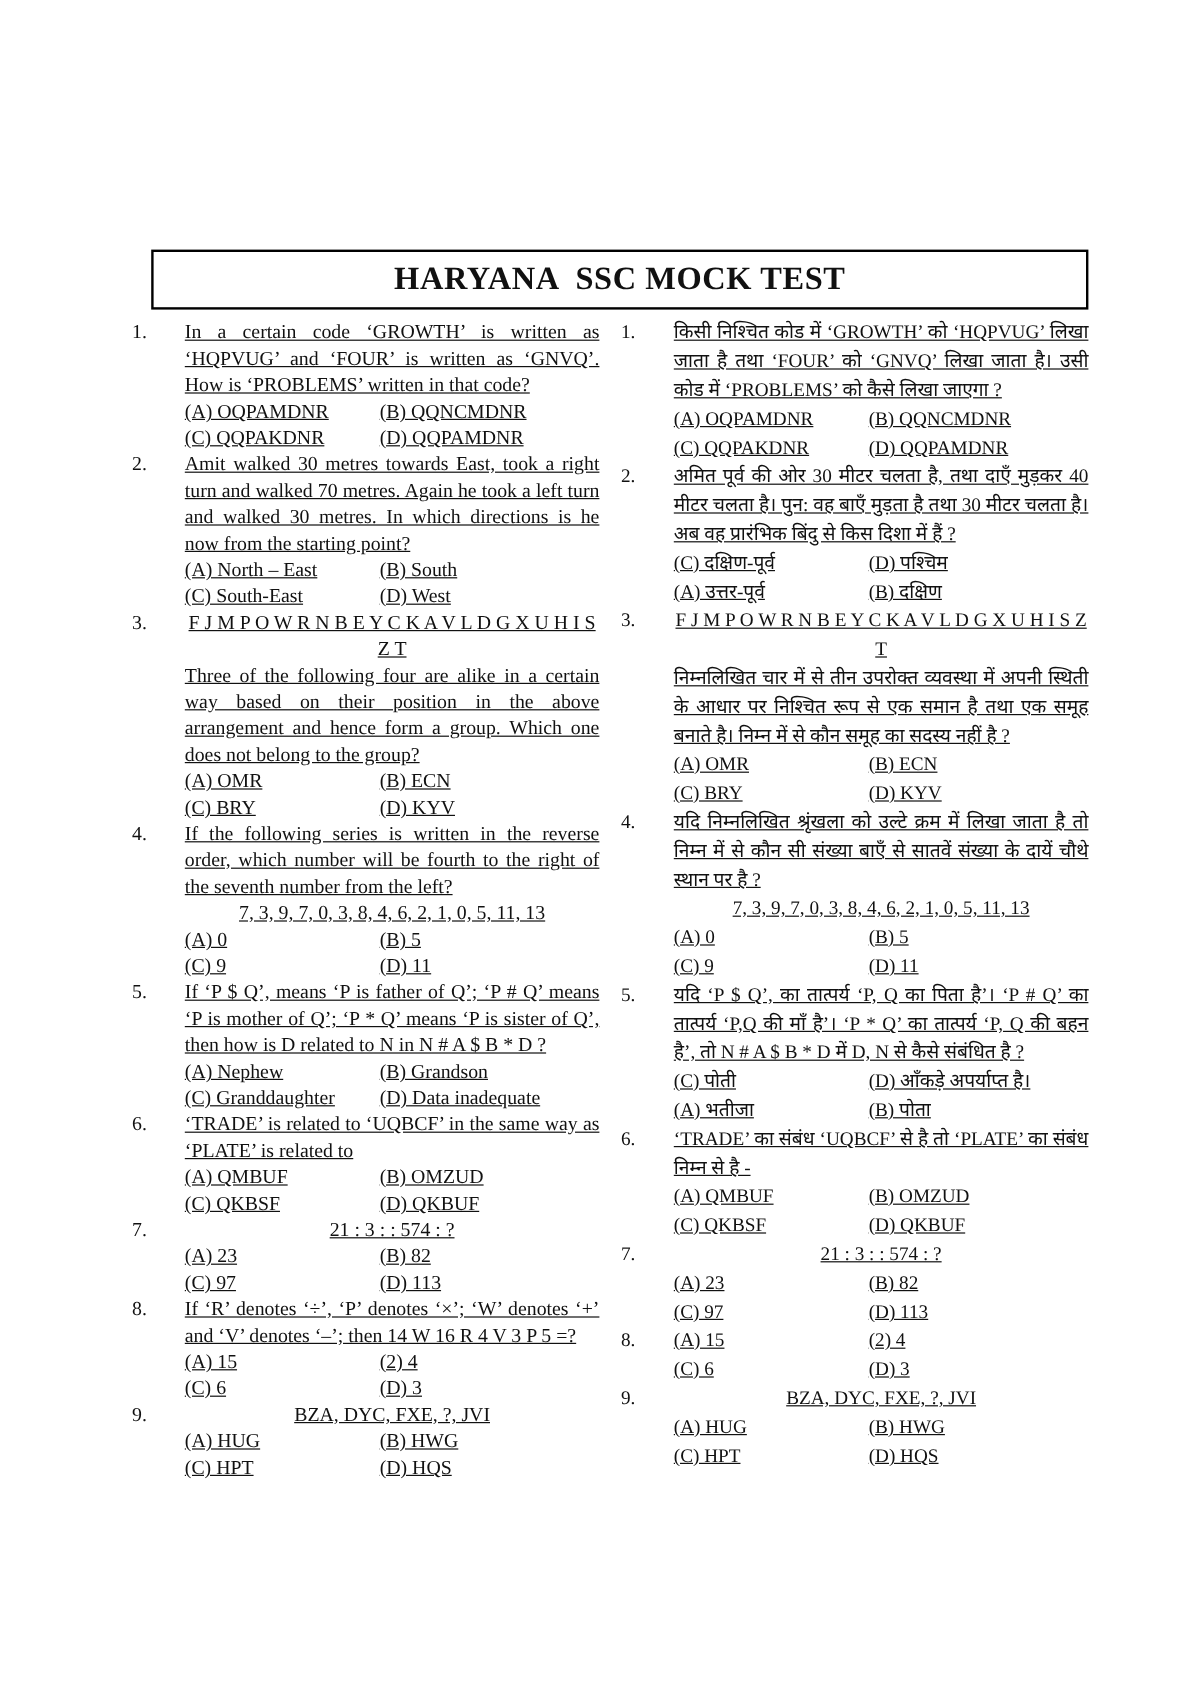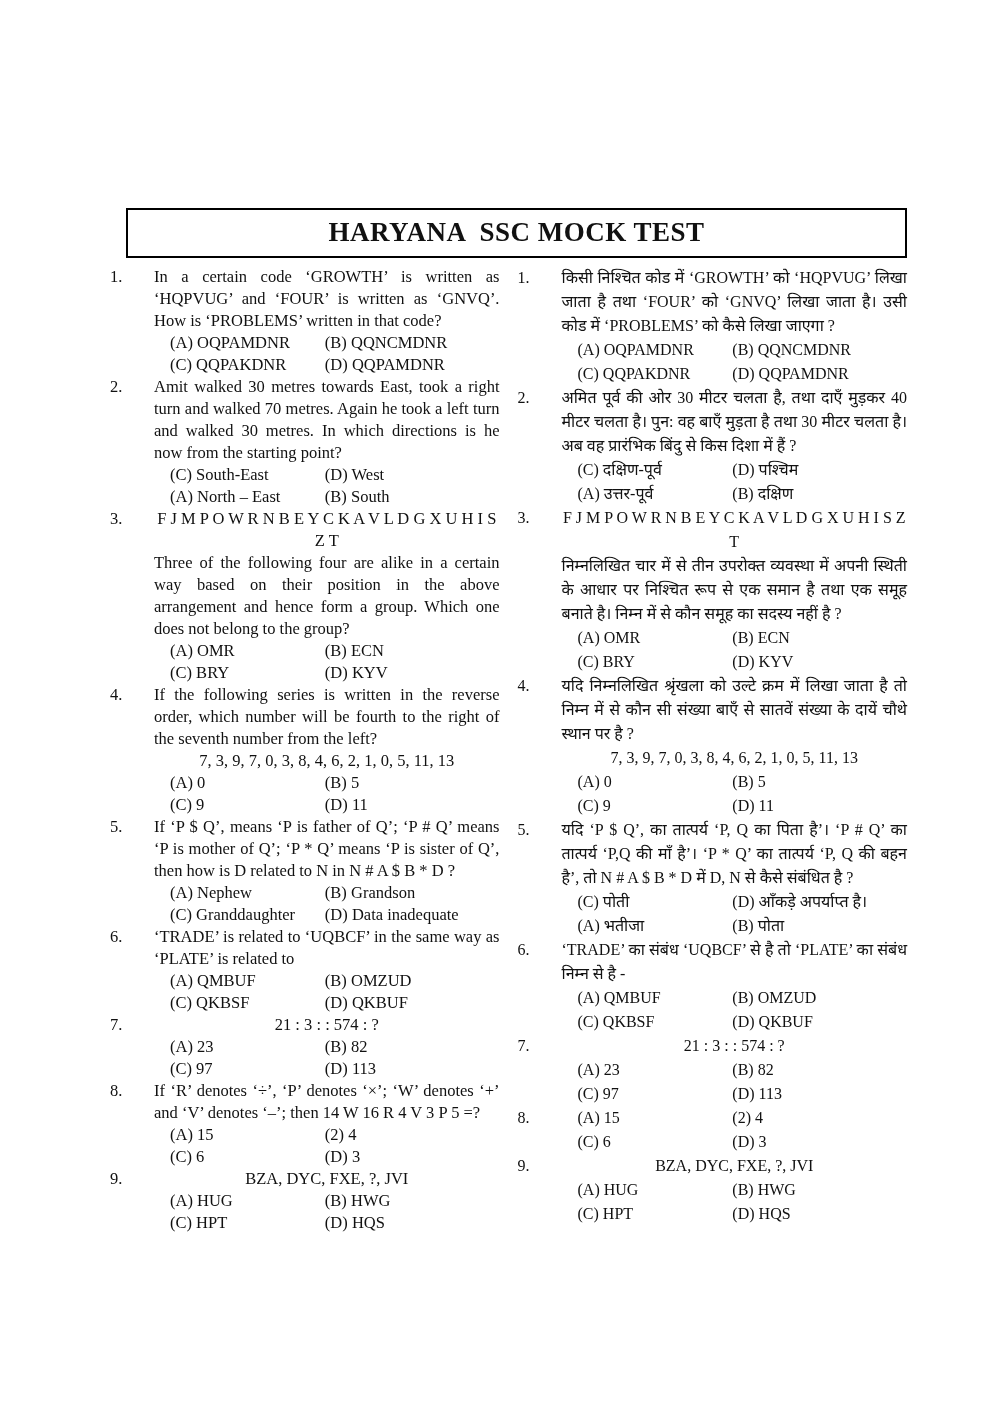--- a/index.html
+++ b/index.html
@@ -40,24 +40,24 @@
     flex: 1 1 0;
     min-width: 0;
   }
   .col-en { font-size: 16.5px; line-height: 22px; }
   .col-hi { font-size: 16px;   line-height: 24px; }
   .question { display: flex; }
   .qnum {
     width: 44px;
     flex: 0 0 44px;
   }
-  .qbody { flex: 1 1 auto; min-width: 0; }
+  .qbody { flex: 1 1 auto; min-width: 0; text-decoration: underline; }
   .qtext { text-align: justify; }
   .qline { text-align: center; }
-  .opt-row { display: flex; margin-left: 16px; }
+  .opt-row { display: flex; }
   .opt-a { flex: 0 0 47%; }
   .opt-b { flex: 1 1 auto; }
 </style>
 </head>
 <body>
 
 <div class="sheet">
   <div class="title-box">
     <h1>HARYANA  SSC MOCK TEST</h1>
   </div>
@@ -75,26 +75,26 @@
               <span class="opt-a">(C) QQPAKDNR</span>
               <span class="opt-b">(D) QQPAMDNR</span>
             </div>
           </div>
         </div>
         <div class="question">
           <div class="qnum">2.</div>
           <div class="qbody">
             <div class="qtext">Amit walked 30 metres towards East, took a right turn and walked 70 metres. Again he took a left turn and walked 30 metres. In which directions is he now from the starting point?</div>
             <div class="opt-row">
+              <span class="opt-a">(A) North – East</span>
+              <span class="opt-b">(B) South</span>
+            </div>
+            <div class="opt-row">
               <span class="opt-a">(C) South-East</span>
               <span class="opt-b">(D) West</span>
-            </div>
-            <div class="opt-row">
-              <span class="opt-a">(A) North – East</span>
-              <span class="opt-b">(B) South</span>
             </div>
           </div>
         </div>
         <div class="question">
           <div class="qnum">3.</div>
           <div class="qbody">
             <div class="qline">F J M P O W R N B E Y C K A V L D G X U H I S Z T</div>
             <div class="qtext">Three of the following four are alike in a certain way based on their position in the above arrangement and hence form a group. Which one does not belong to the group?</div>
             <div class="opt-row">
               <span class="opt-a">(A) OMR</span>

